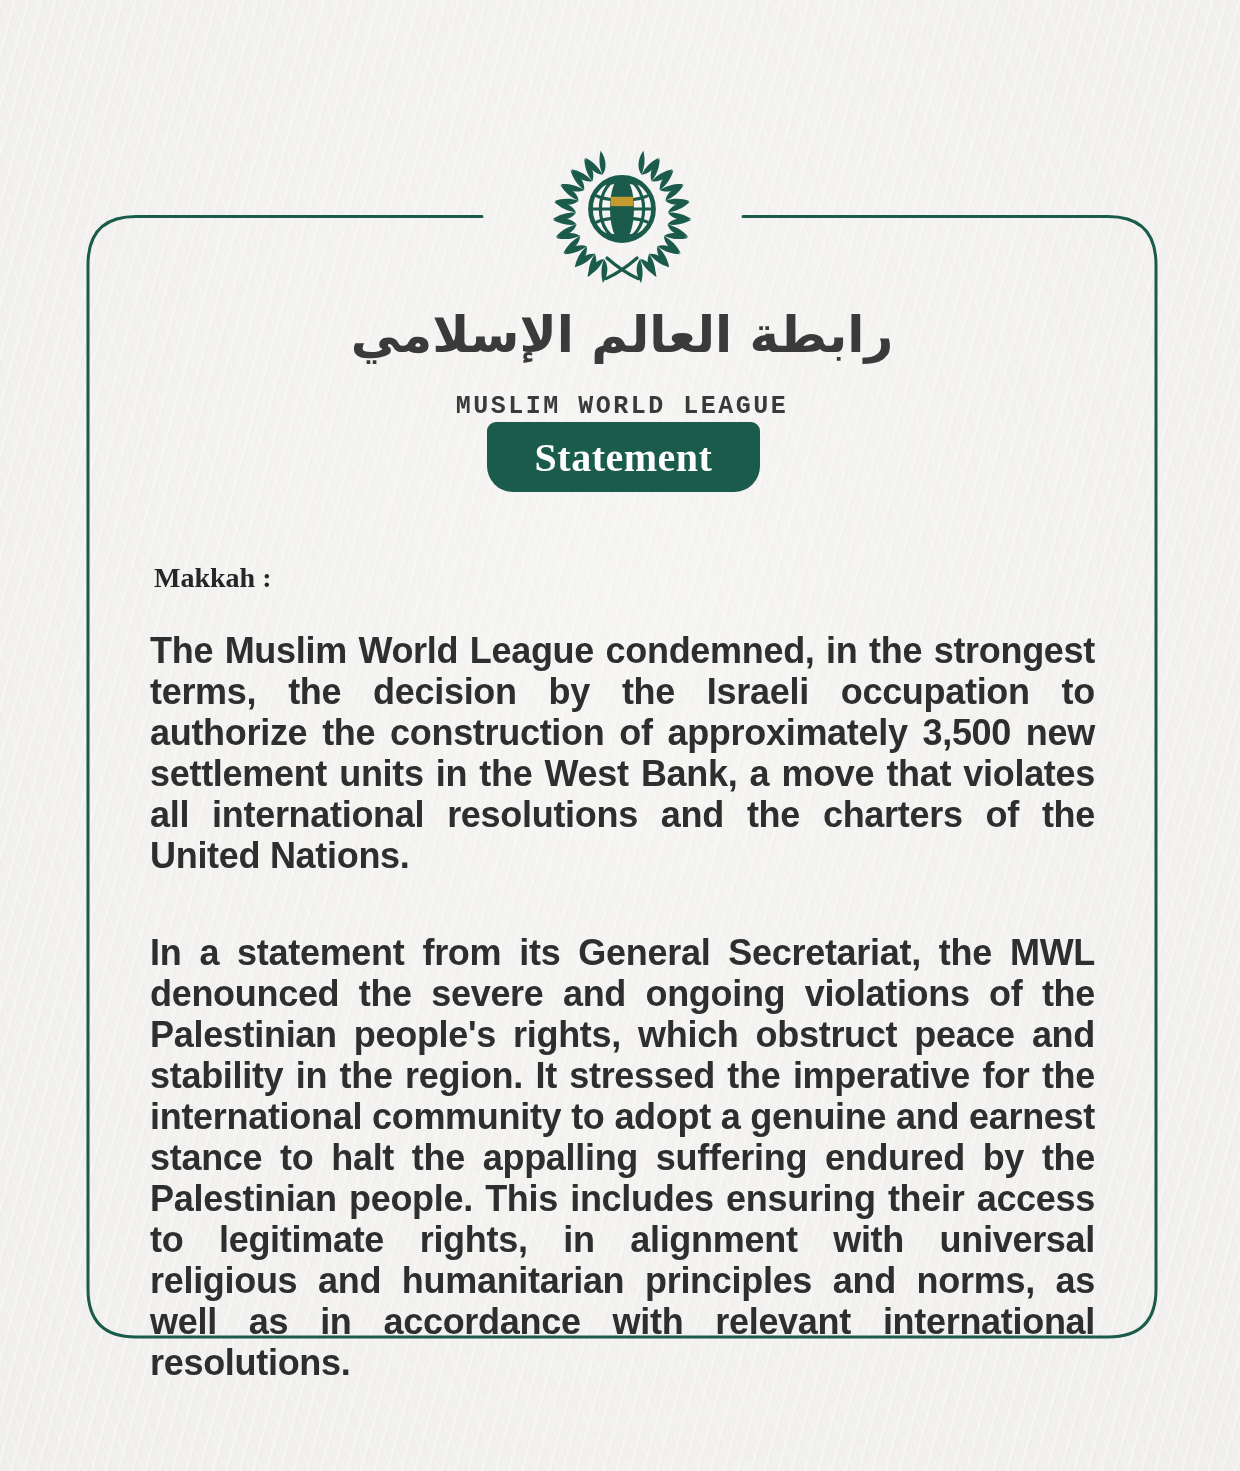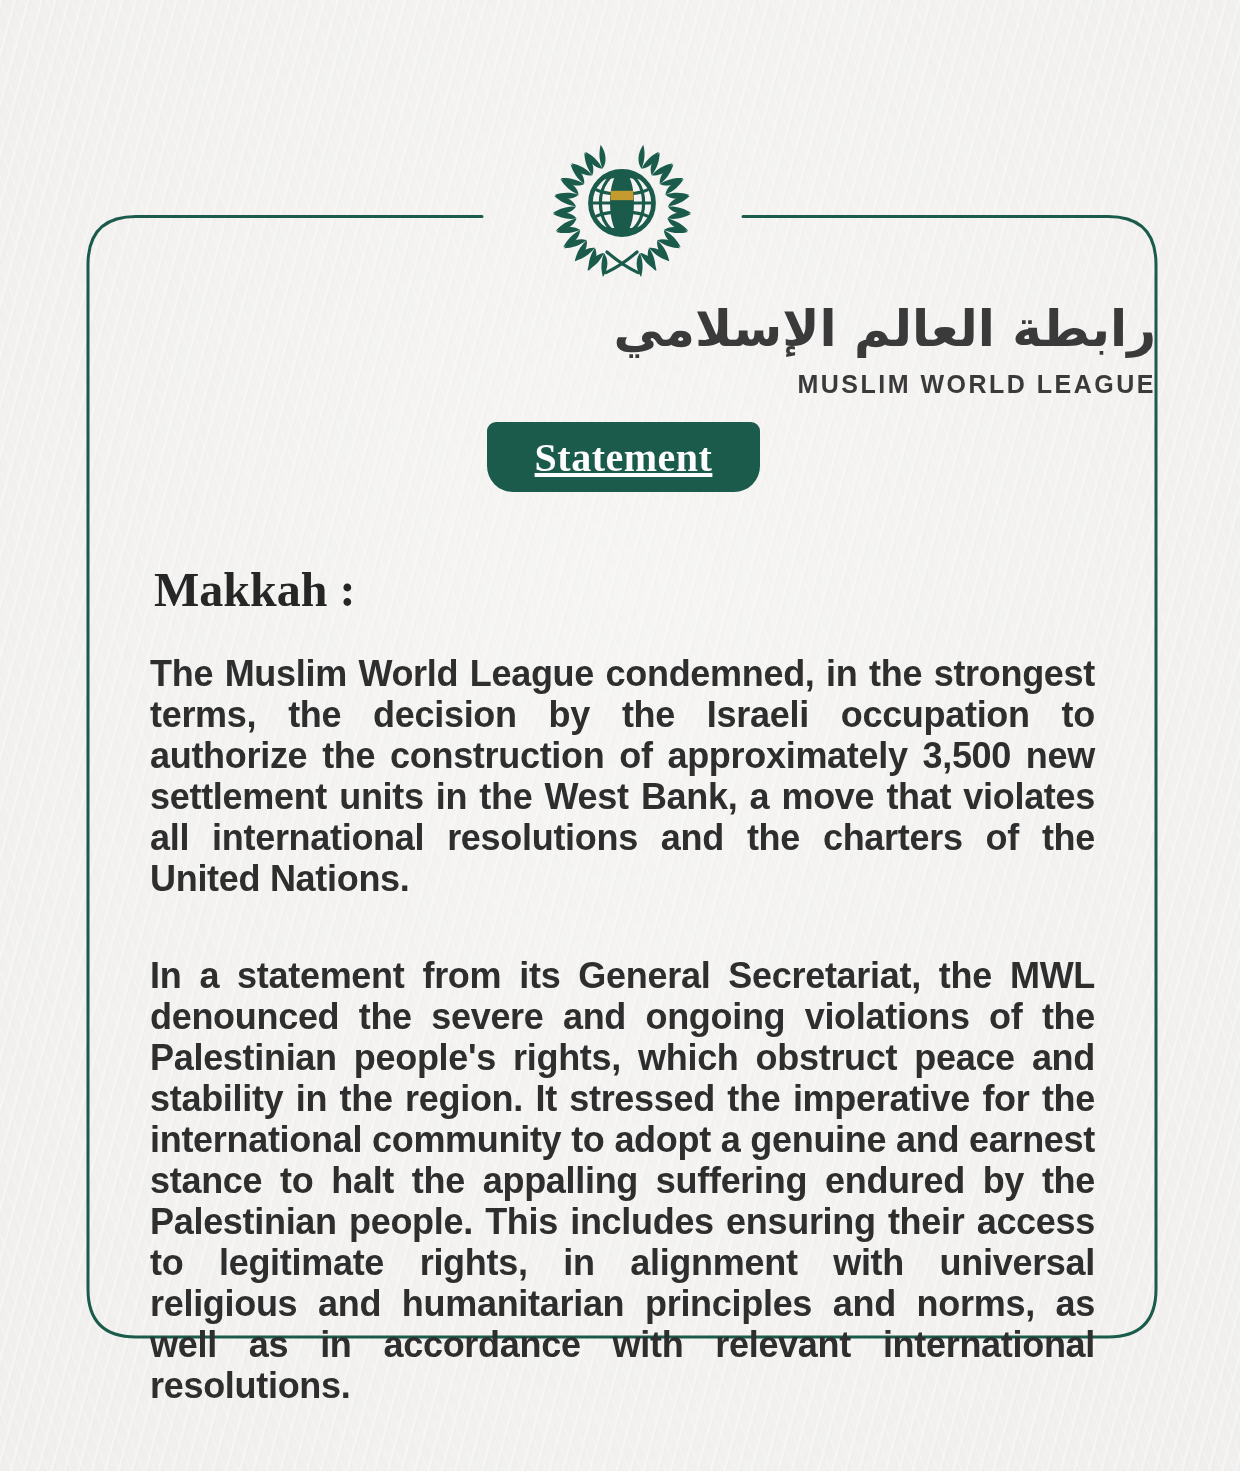--- a/index.html
+++ b/index.html
@@ -24,66 +24,65 @@
       repeating-linear-gradient(68deg,
         rgba(255,255,255,0.35) 0 1px, transparent 2px 11px),
       radial-gradient(ellipse at 50% 40%, rgba(255,255,255,0.5), rgba(0,0,0,0.015));
     opacity:.55;
     pointer-events:none;
   }
   
   .frame-svg { position:absolute; left:0; top:0; }
 
   .brand {
-    position:absolute; left:88px; top:144px; width:1068px;
-    text-align:right;
+    position:absolute; left:88px; top:150px; width:1068px;
+    text-align:center;
   }
   .logo-svg { display:block; margin:0 auto; }
   .brand-arabic {
     font-family:"DejaVu Sans", sans-serif;
     direction:rtl;
     font-size:50px; font-weight:700;
     color:#3a3a3a;
     line-height:74px;
     margin-top:-2px;
     letter-spacing:0;
   }
   .brand-latin {
-    font-family:Liberation Sans, sans-serif;
+    font-family:Liberation Mono, monospace;
     font-weight:700;
     font-size:25px;
     letter-spacing:2.5px;
     color:#3a3a3a;
-    margin-top:4px;
+    margin-top:20px;
   }
   .banner {
     position:absolute;
     left:487px; top:422px;
     width:273px; height:70px;
     background:#1a5b4b;
     border-radius:9px 9px 26px 26px;
     display:flex; align-items:center; justify-content:center;
   }
   .banner span {
     font-family:"Liberation Serif", serif;
     font-weight:700;
     font-size:40px;
     color:#fdfdfd;
     letter-spacing:.5px;
-    text-decoration:underline;
   }
   .content {
     position:absolute;
     left:150px; top:562px;
     width:945px;
   }
   .location {
     font-family:"Liberation Serif", serif;
     font-weight:700;
-    font-size:48px;
+    font-size:28px;
     color:#262626;
     margin:0 0 36px 4px;
   }
   .content p {
     font-family:"Liberation Sans", sans-serif;
     font-weight:700;
     font-size:36px;
     line-height:41px;
     letter-spacing:-0.3px;
     color:#2e2e2e;

